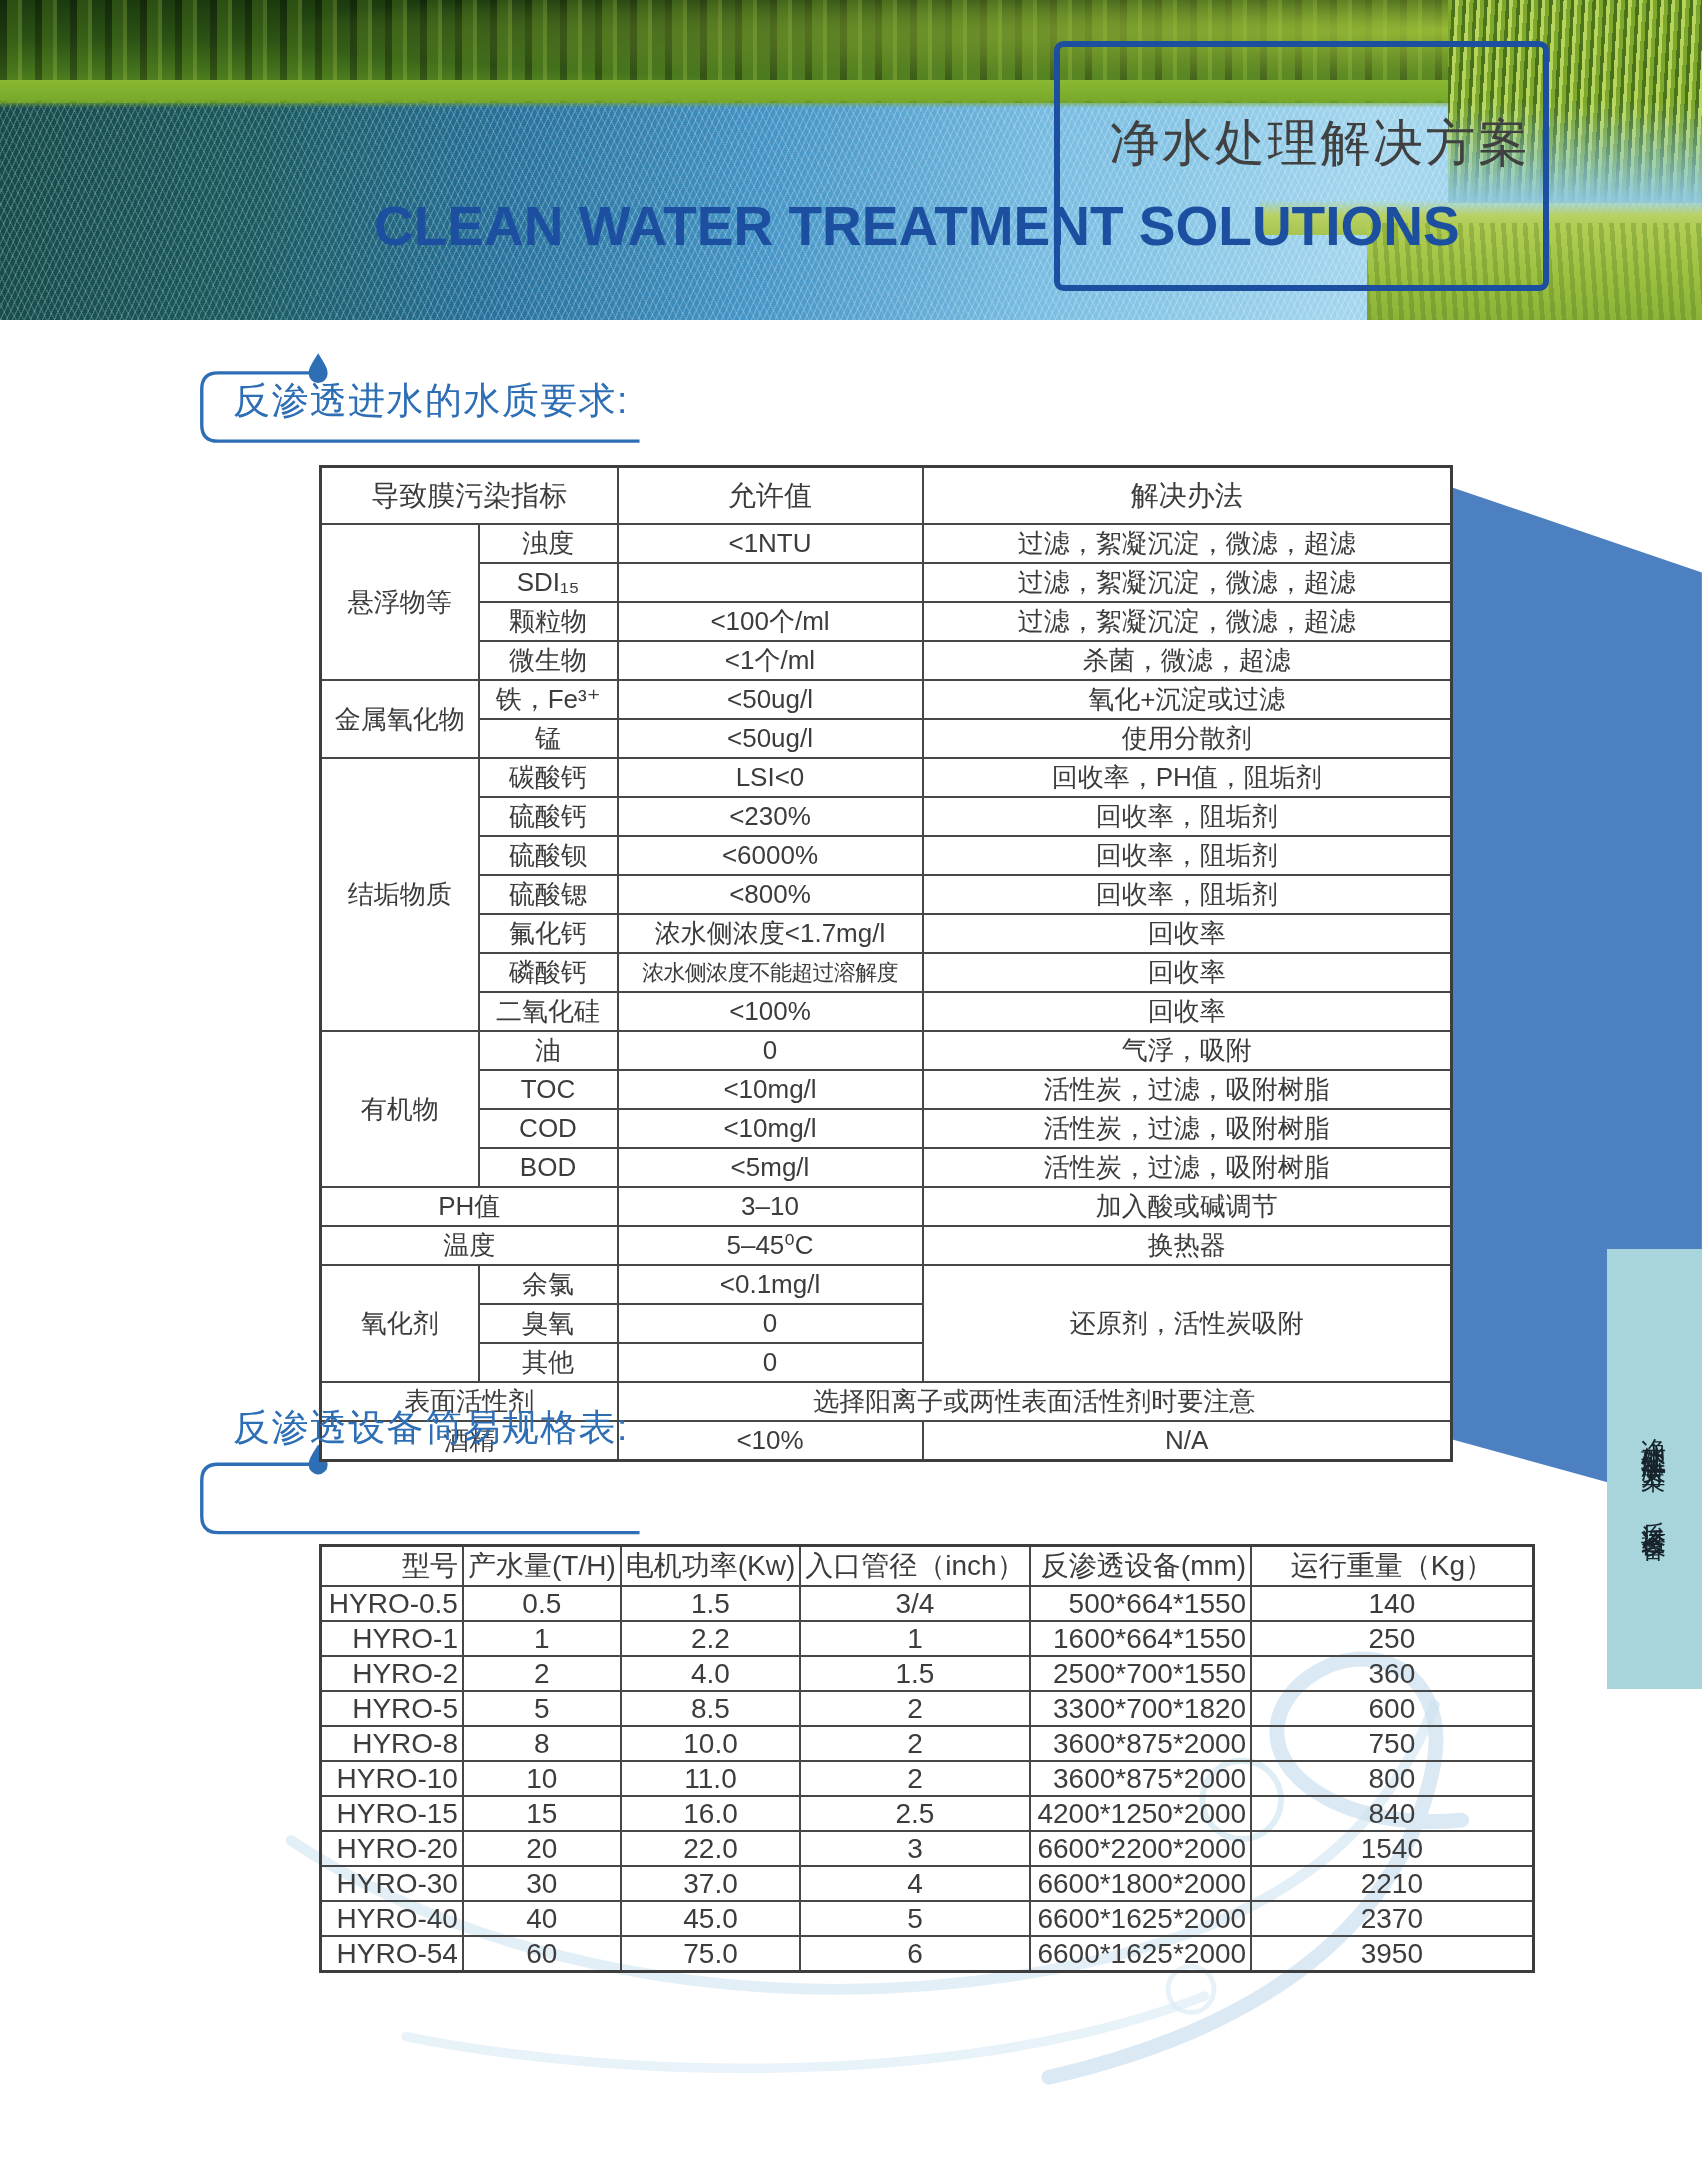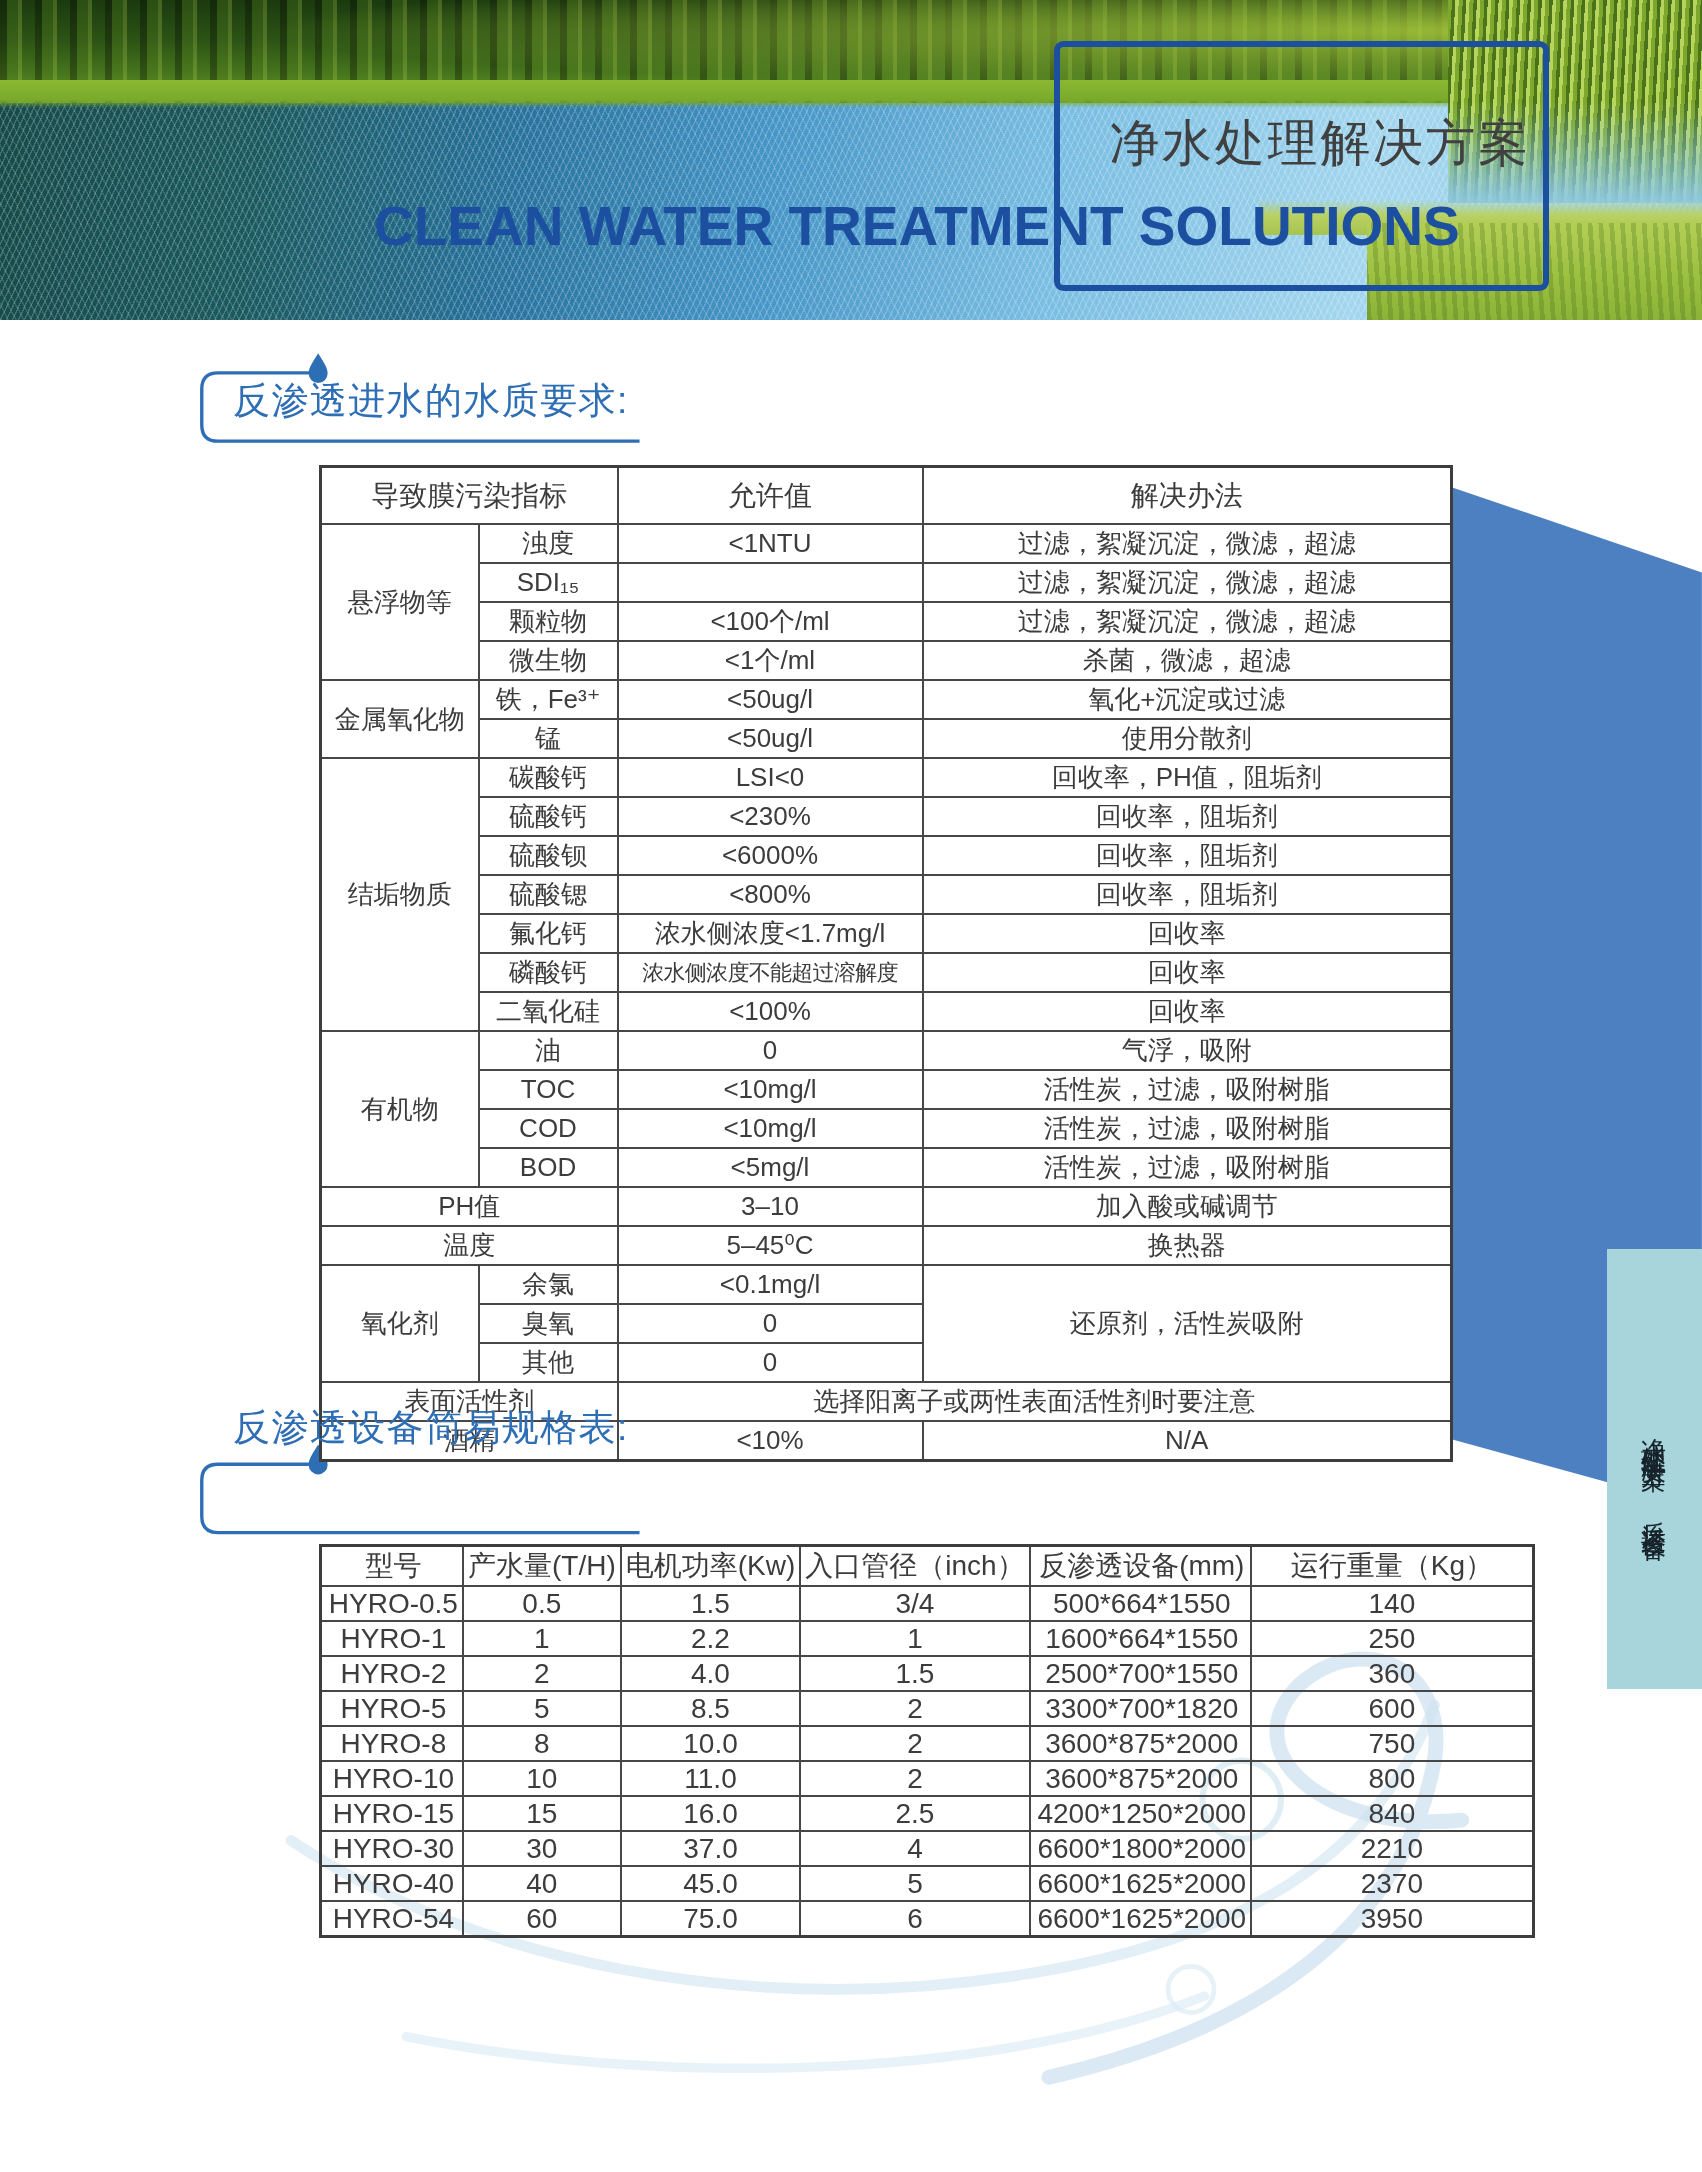--- a/index.html
+++ b/index.html
@@ -53,21 +53,21 @@
         color:#3c3c3c;}
   td,th{border:2px solid #474747;text-align:center;vertical-align:middle;
         padding:0 4px;font-weight:400;overflow:hidden;white-space:nowrap;}
   #t1{left:319px;top:465px;border:3.4px solid #3d3d3d;}
   #t1 th{height:55px;font-size:28px;background:#ffffff;margin-left:36px;}
   #t1 td{height:37px;font-size:26px;background:#ffffff;}
   #t1 td.sm{font-size:22px;letter-spacing:-0.7px;padding:0 1.4px;}
   #t2{left:319px;top:1544px;border:3.4px solid #3d3d3d;}
   #t2 th{height:33px;font-size:28px;background:transparent;}
   #t2 td{height:33px;font-size:28px;background:transparent;}
-  #t2 td.al-left,#t2 th.al-left{text-align:center;padding-left:6.8px;}
+  #t2 td.al-left,#t2 th.al-left{text-align:right;padding-left:6.8px;}
 
   
   .sidebar-tab{position:absolute;left:1607px;top:1249px;width:95px;height:440px;
     background:#a7d5db;z-index:5;display:flex;align-items:center;justify-content:center;}
   .sidebar-tab span{writing-mode:vertical-rl;font-size:25px;letter-spacing:4px;
     color:#17232b;font-weight:500;}
 </style>
 </head>
 <body>
 
@@ -320,20 +320,28 @@
       </tr>
       <tr>
         <td class="al-left">HYRO-15</td>
         <td>15</td>
         <td>16.0</td>
         <td>2.5</td>
         <td class="al-left">4200*1250*2000</td>
         <td>840</td>
       </tr>
       <tr>
+        <td class="al-left">HYRO-20</td>
+        <td>20</td>
+        <td>22.0</td>
+        <td>3</td>
+        <td class="al-left">6600*2200*2000</td>
+        <td>1540</td>
+      </tr>
+      <tr>
         <td class="al-left">HYRO-30</td>
         <td>30</td>
         <td>37.0</td>
         <td>4</td>
         <td class="al-left">6600*1800*2000</td>
         <td>2210</td>
       </tr>
       <tr>
         <td class="al-left">HYRO-40</td>
         <td>40</td>

